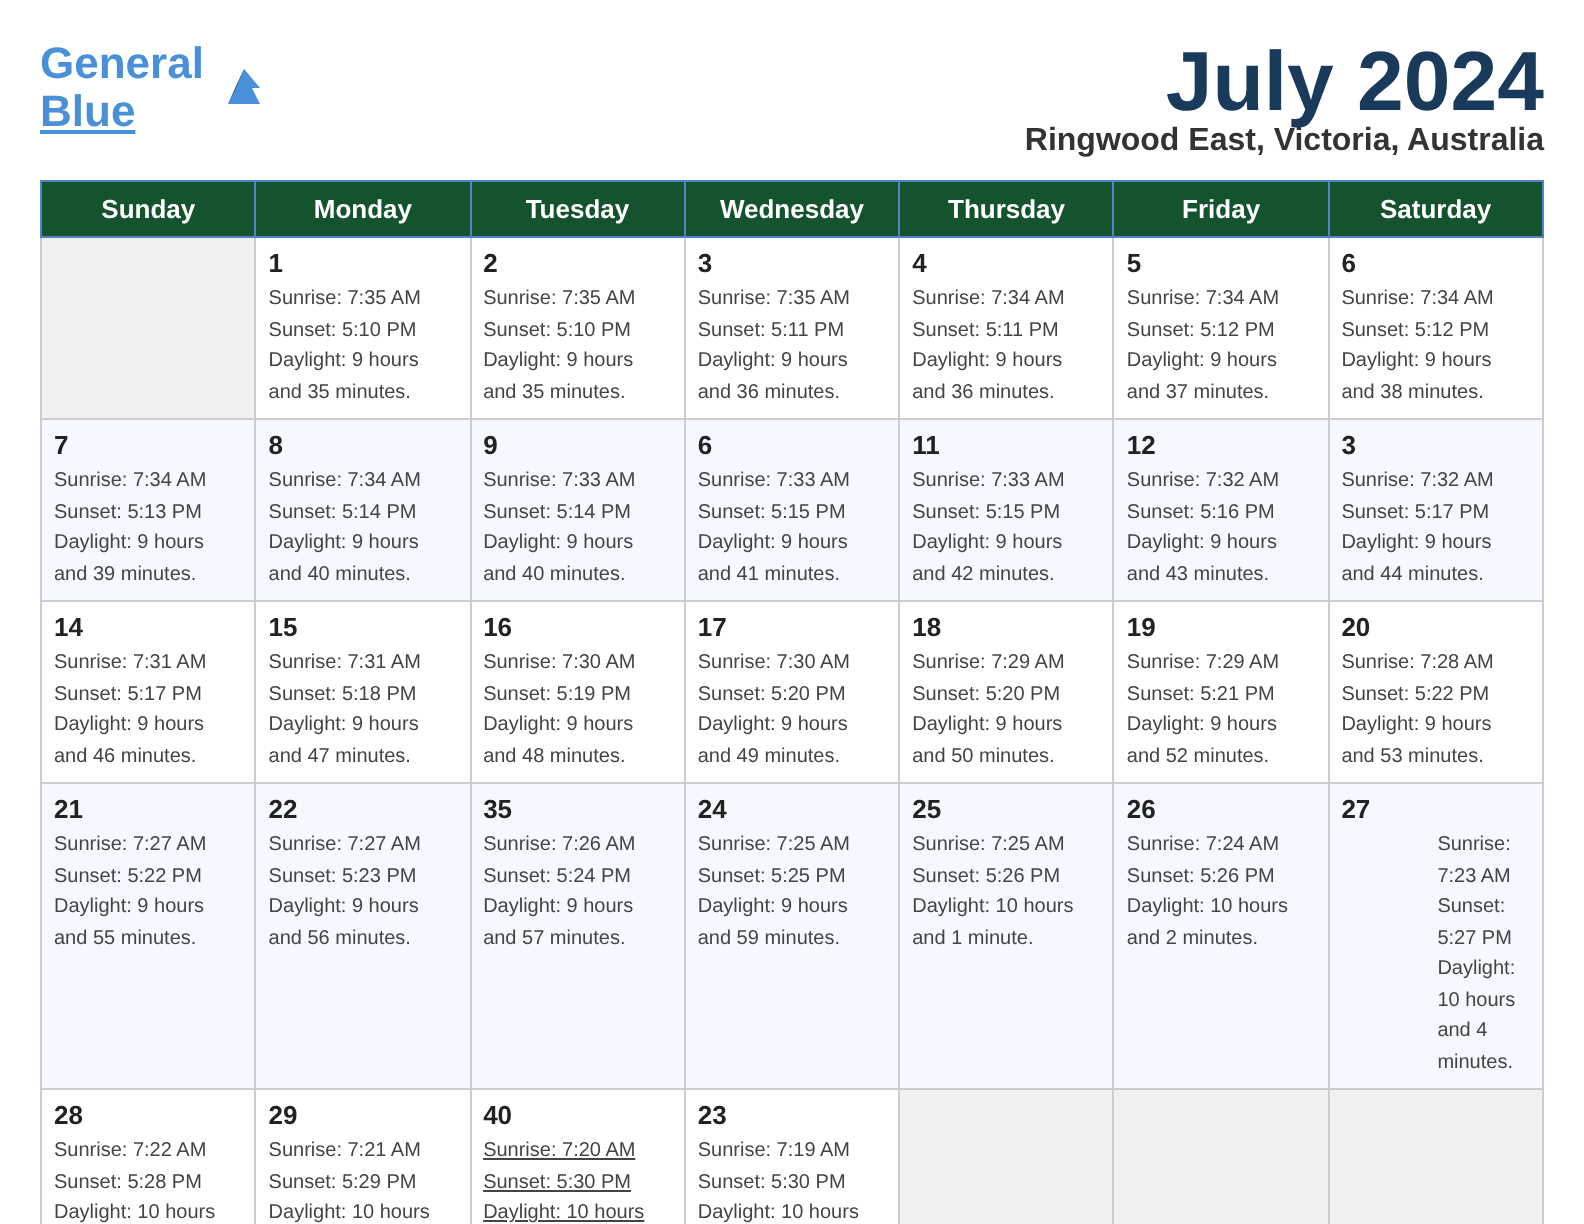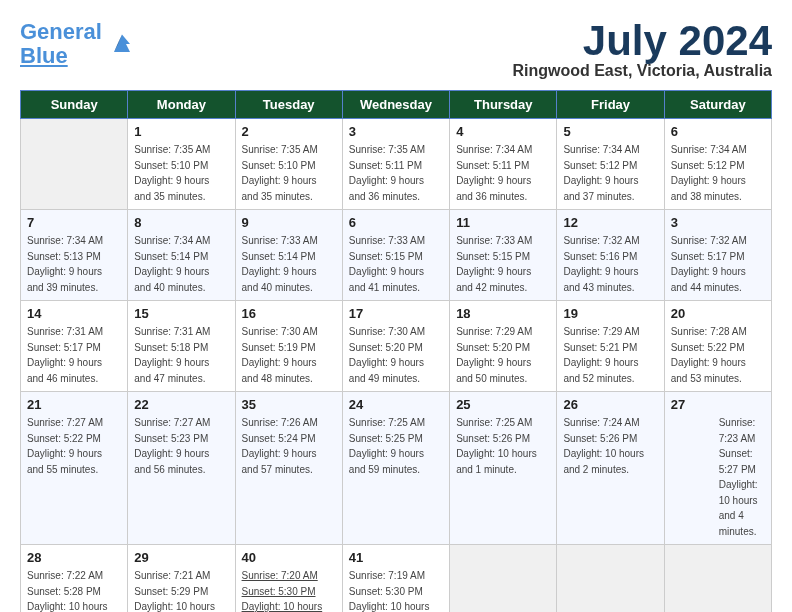--- a/index.html
+++ b/index.html
@@ -340,21 +340,21 @@
 and 7 minutes.</div>
         </td>
         <td>
           <div class="day-number">40</div>
           <div class="day-info" style="white-space: pre-line; text-decoration: underline;">Sunrise: 7:20 AM
 Sunset: 5:30 PM
 Daylight: 10 hours
 and 9 minutes.</div>
         </td>
         <td>
-          <div class="day-number">41</div>
+          <div class="day-number">23</div>
           <div class="day-info" style="white-space: pre-line;">Sunrise: 7:19 AM
 Sunset: 5:30 PM
 Daylight: 10 hours
 and 10 minutes.</div>
         </td>
         <td class="empty-cell"></td>
         <td class="empty-cell"></td>
         <td class="empty-cell"></td>
       </tr>
     </tbody>

